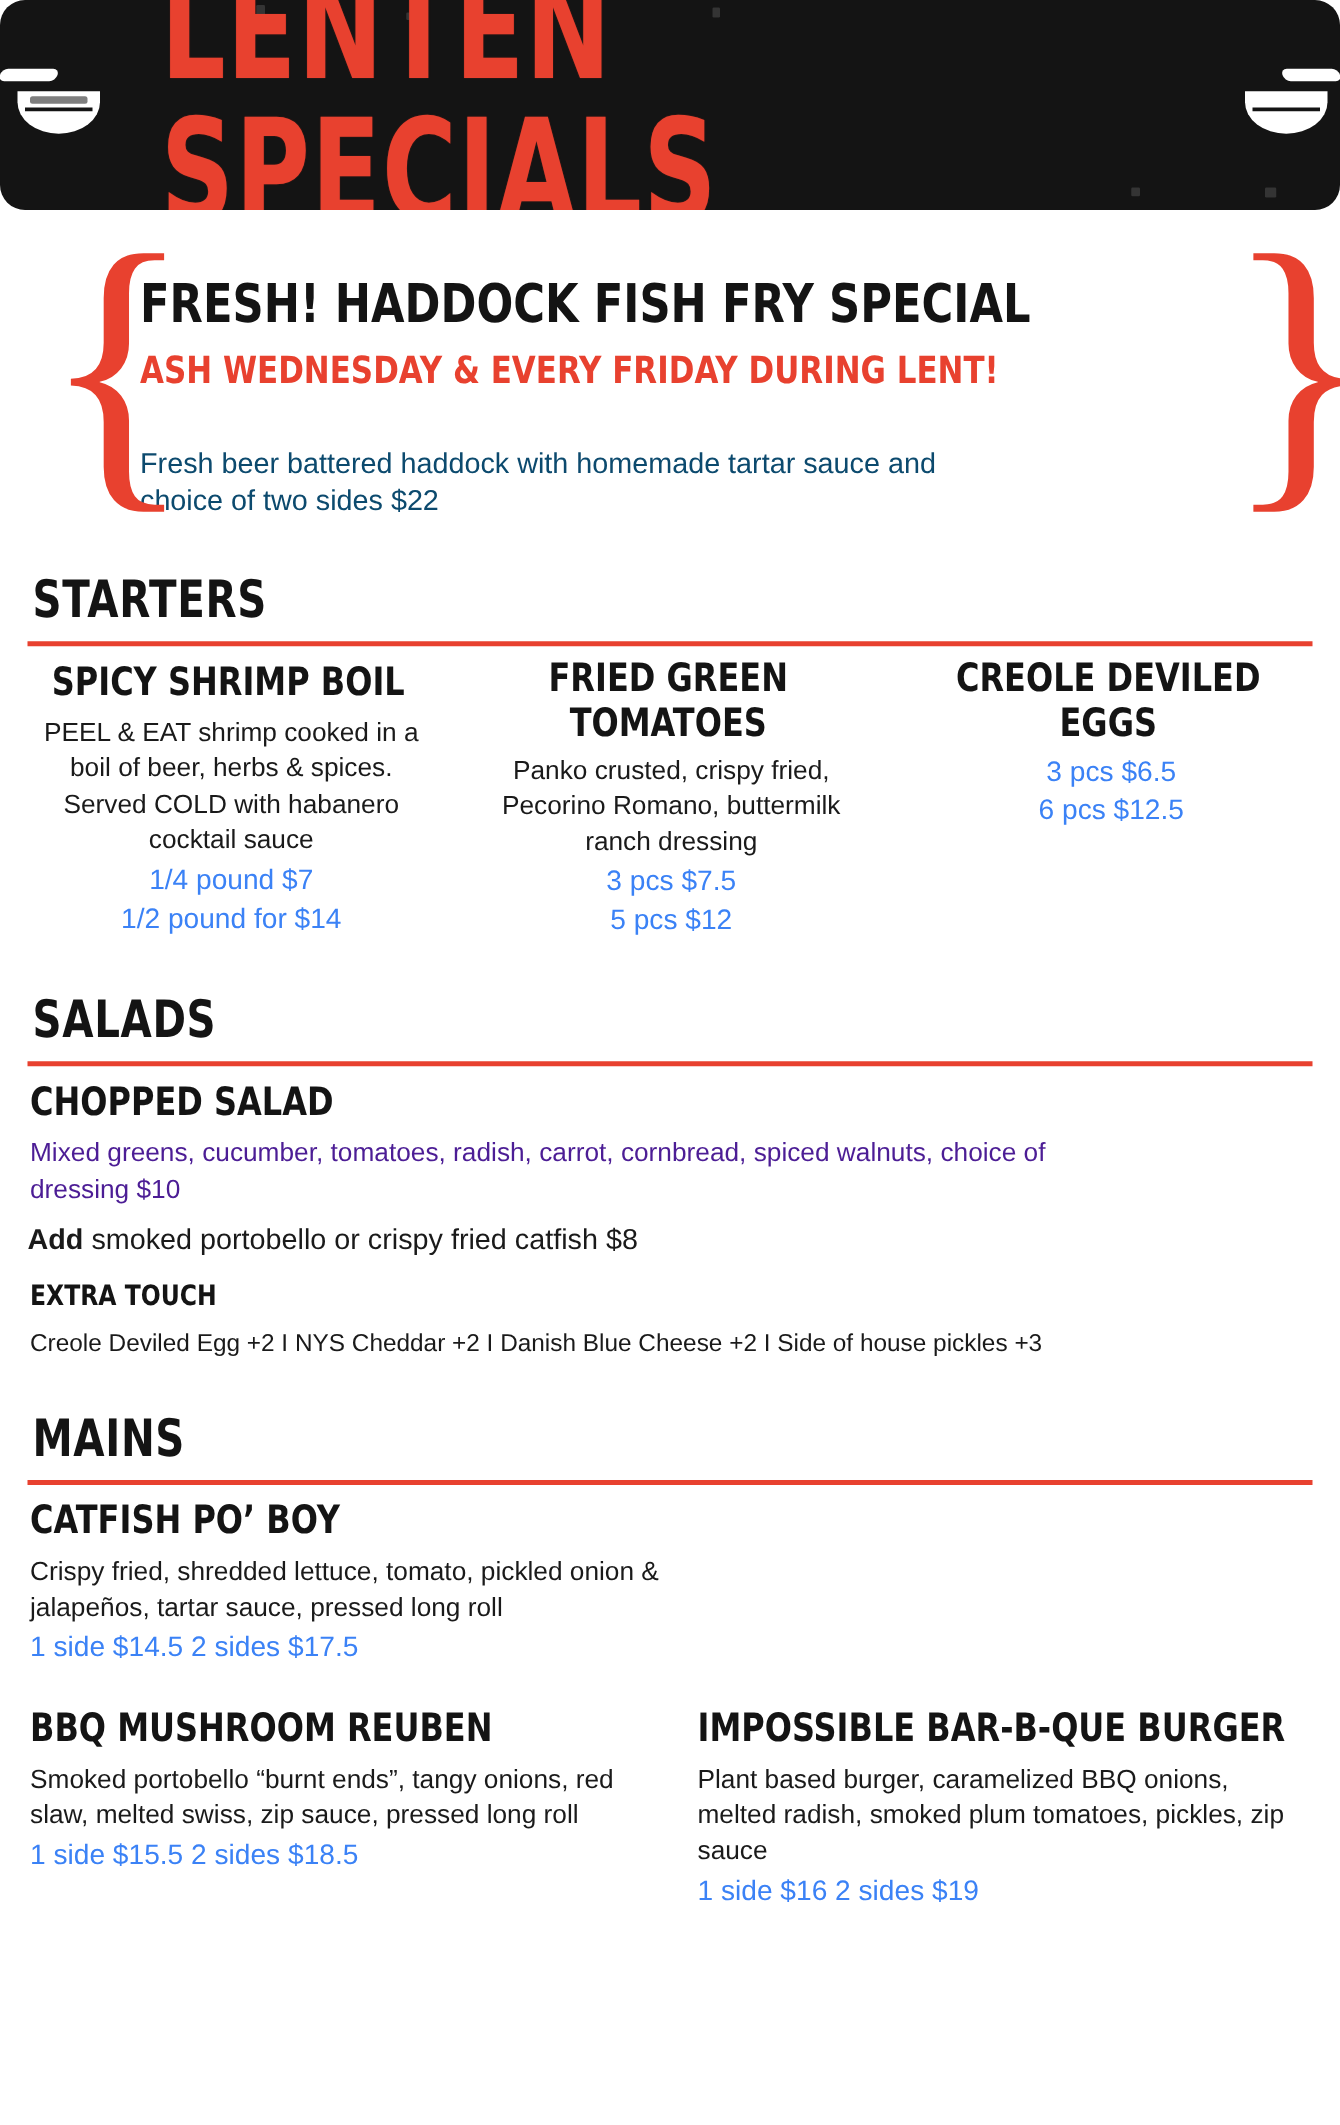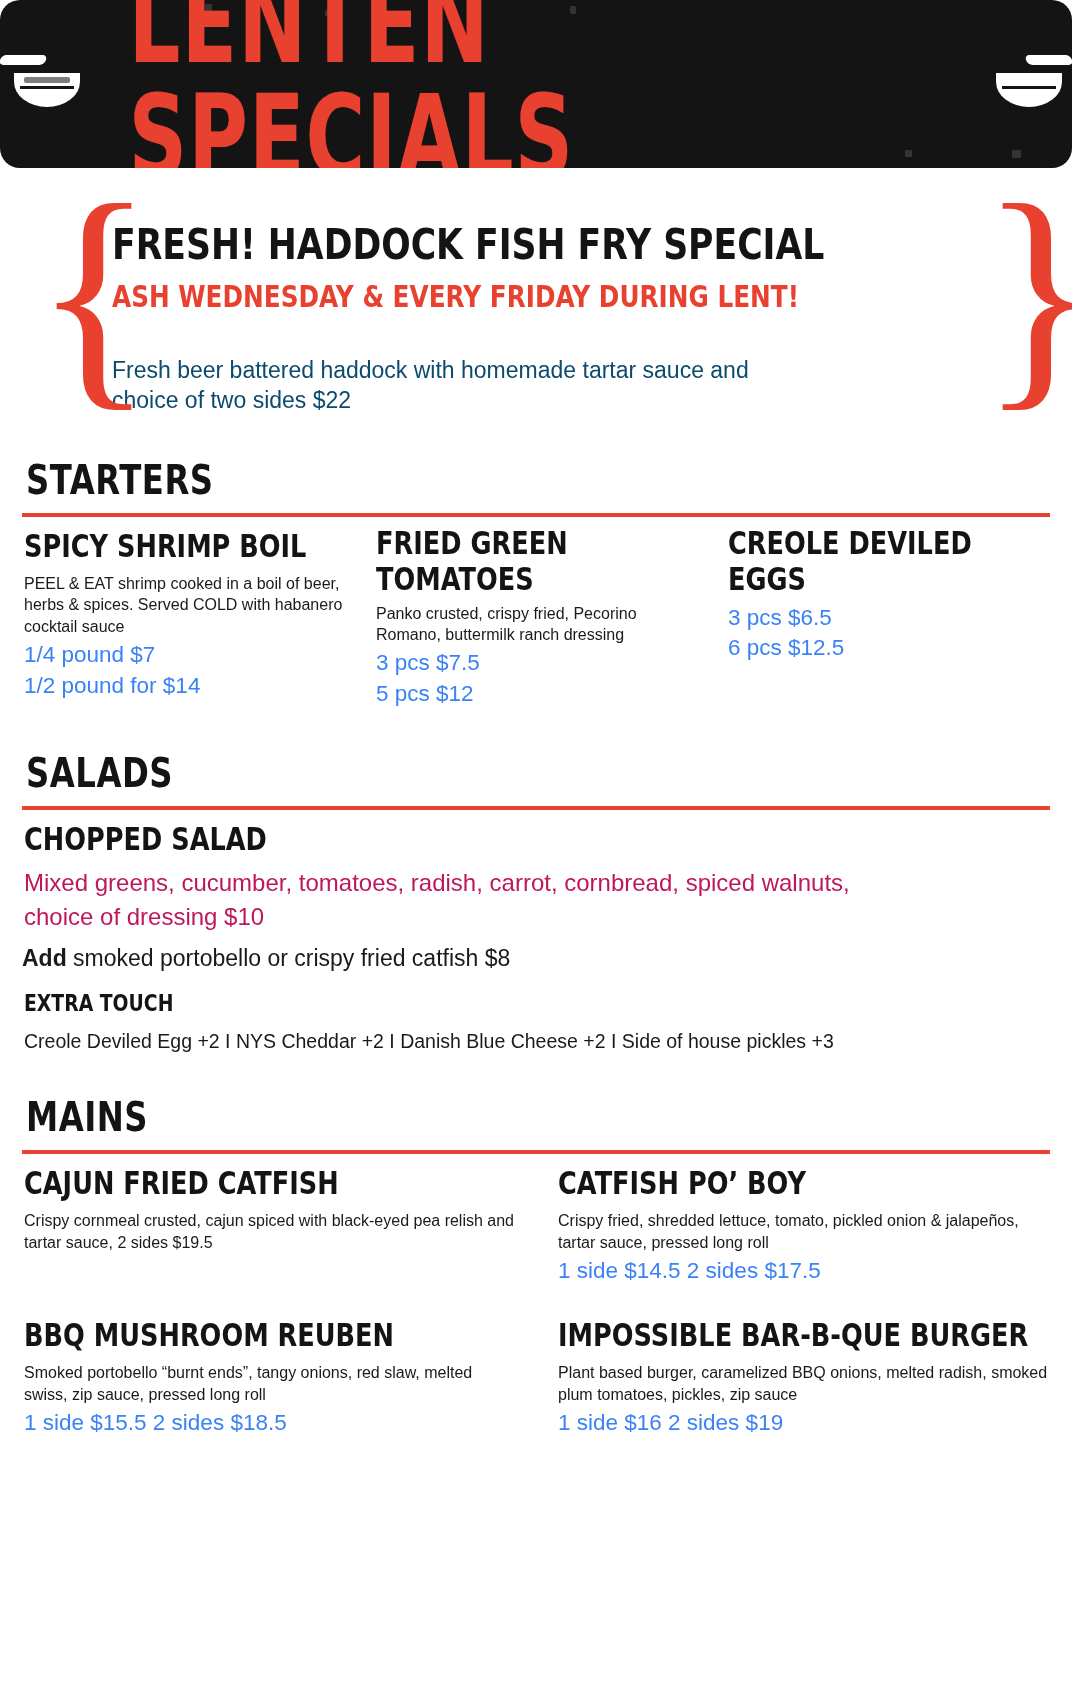--- a/index.html
+++ b/index.html
@@ -157,55 +157,56 @@
   .rule {
     height: 4px;
     background: #e8412f;
     width: 100%;
     margin: 4px 0 14px 0;
   }
 
   .cols-3 {
     display: flex;
     gap: 28px;
+    text-align: center;
   }
   .cols-3 > .item { width: 33.33%; }
   .cols-2 {
     display: flex;
     gap: 40px;
   }
   .cols-2 > .col { width: 50%; }
 
   .item-name {
     font-family: "DejaVu Sans", sans-serif;
     font-weight: bold;
     font-size: 26px;
     color: #141414;
     transform: scaleY(1.2) scaleX(0.985);
     transform-origin: left center;
     margin: 0 0 12px 2px;
   }
   .item-desc {
-    font-size: 16px;
+    font-size: 21px;
     line-height: 1.36;
     color: #1a1a1a;
     margin: 0 0 2px 2px;
   }
   .item-price {
     font-size: 22.5px;
     line-height: 1.36;
     color: #3b82f6;
     margin: 0 0 0 2px;
   }
 
   
   .salad-desc {
-    font-size: 24px;
+    font-size: 21px;
     line-height: 1.38;
-    color: #be185d;
+    color: #4c1d95;
     margin: 0 0 6px 2px;
     max-width: 880px;
   }
   .salad-add {
     font-size: 23px;
     line-height: 1.38;
     color: #1a1a1a;
     margin: 10px 0 18px 0;
   }
   .salad-add b { font-weight: bold; }
@@ -306,24 +307,20 @@
     </div>
 
     <div class="spacer-lg"></div>
 
     <div class="section">
       <div class="section-title">MAINS</div>
       <div class="rule"></div>
 
       <div class="cols-2 mains-row">
         <div class="col">
-          <div class="item-name">CAJUN FRIED CATFISH</div>
-          <div class="item-desc">Crispy cornmeal crusted, cajun spiced with black-eyed pea relish and tartar sauce, 2 sides  $19.5</div>
-        </div>
-        <div class="col">
           <div class="item-name">CATFISH PO’ BOY</div>
           <div class="item-desc">Crispy fried, shredded lettuce, tomato, pickled onion &amp; jalapeños, tartar sauce, pressed long roll</div>
           <div class="item-price">1 side  $14.5     2 sides  $17.5</div>
         </div>
       </div>
 
       <div class="cols-2 mains-row">
         <div class="col">
           <div class="item-name">BBQ MUSHROOM REUBEN</div>
           <div class="item-desc">Smoked portobello “burnt ends”, tangy onions, red slaw, melted swiss, zip sauce, pressed long roll</div>

